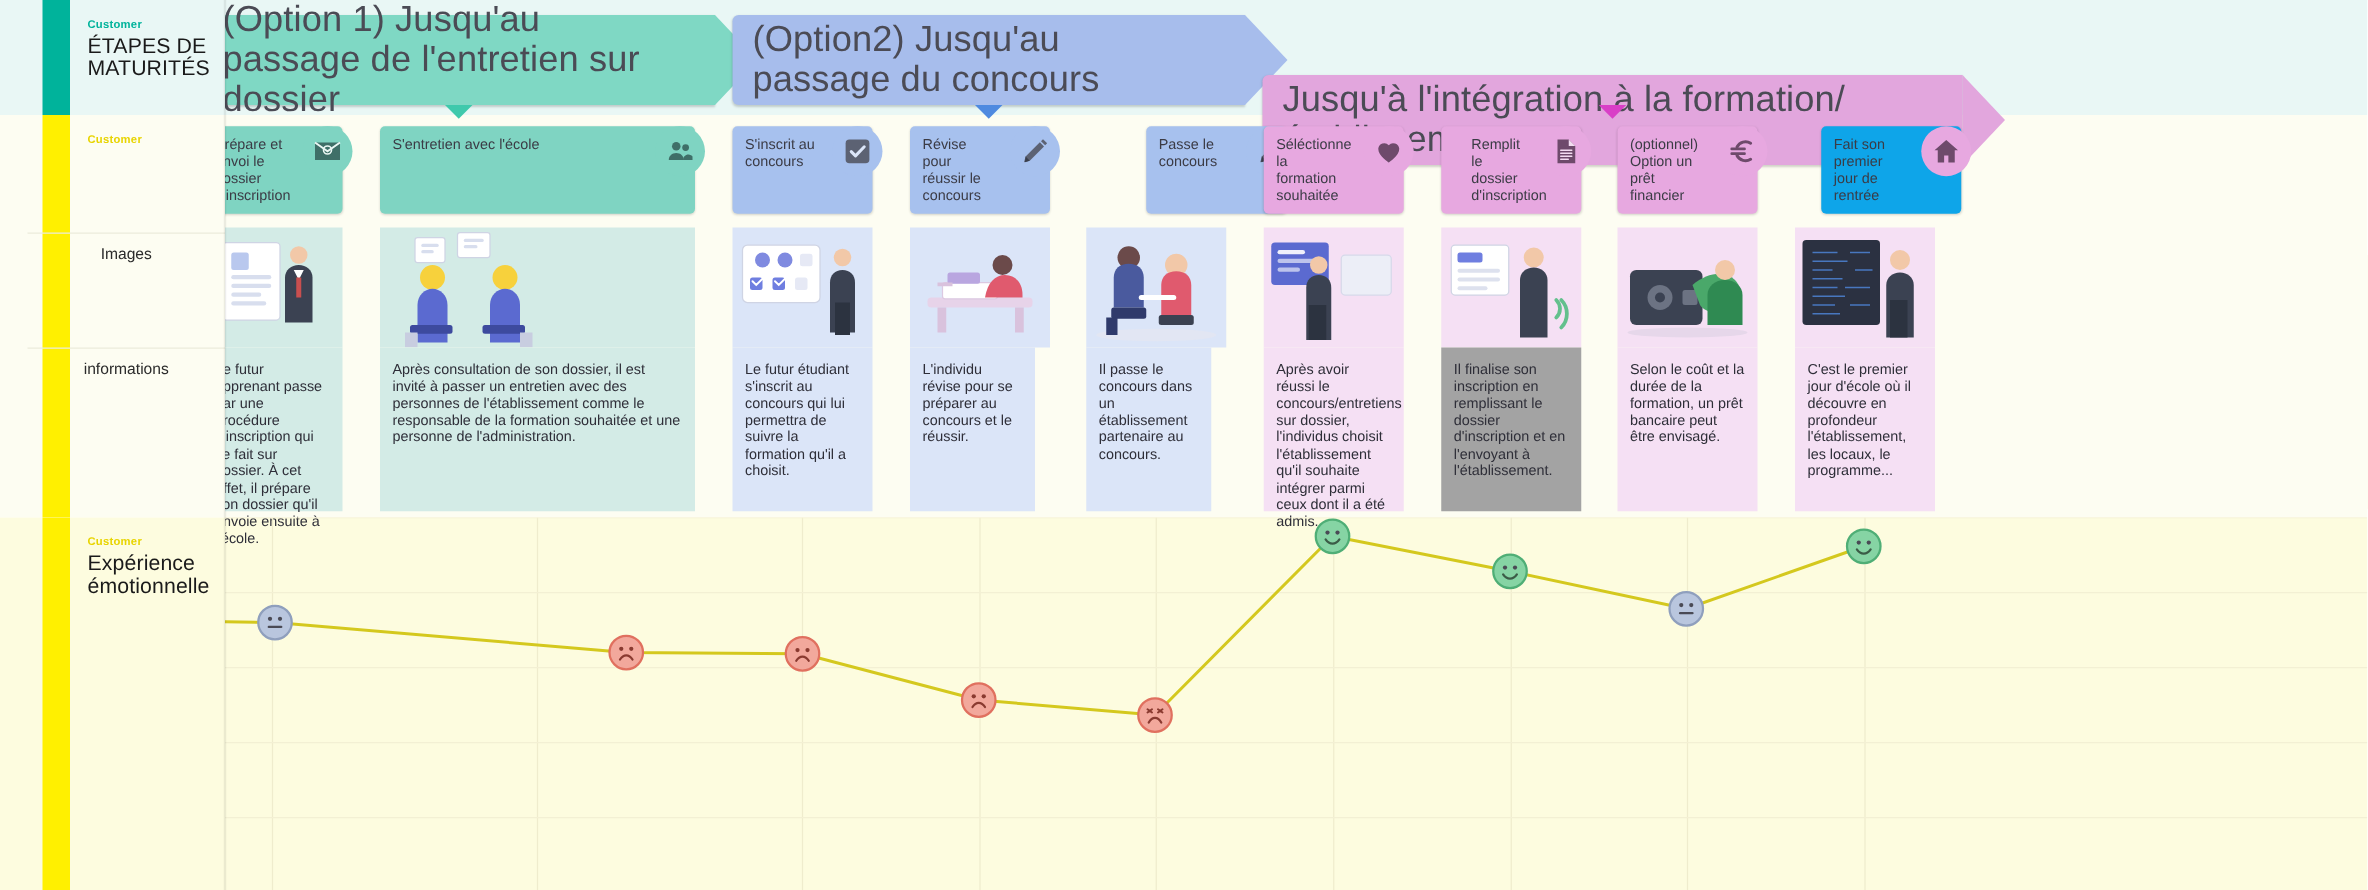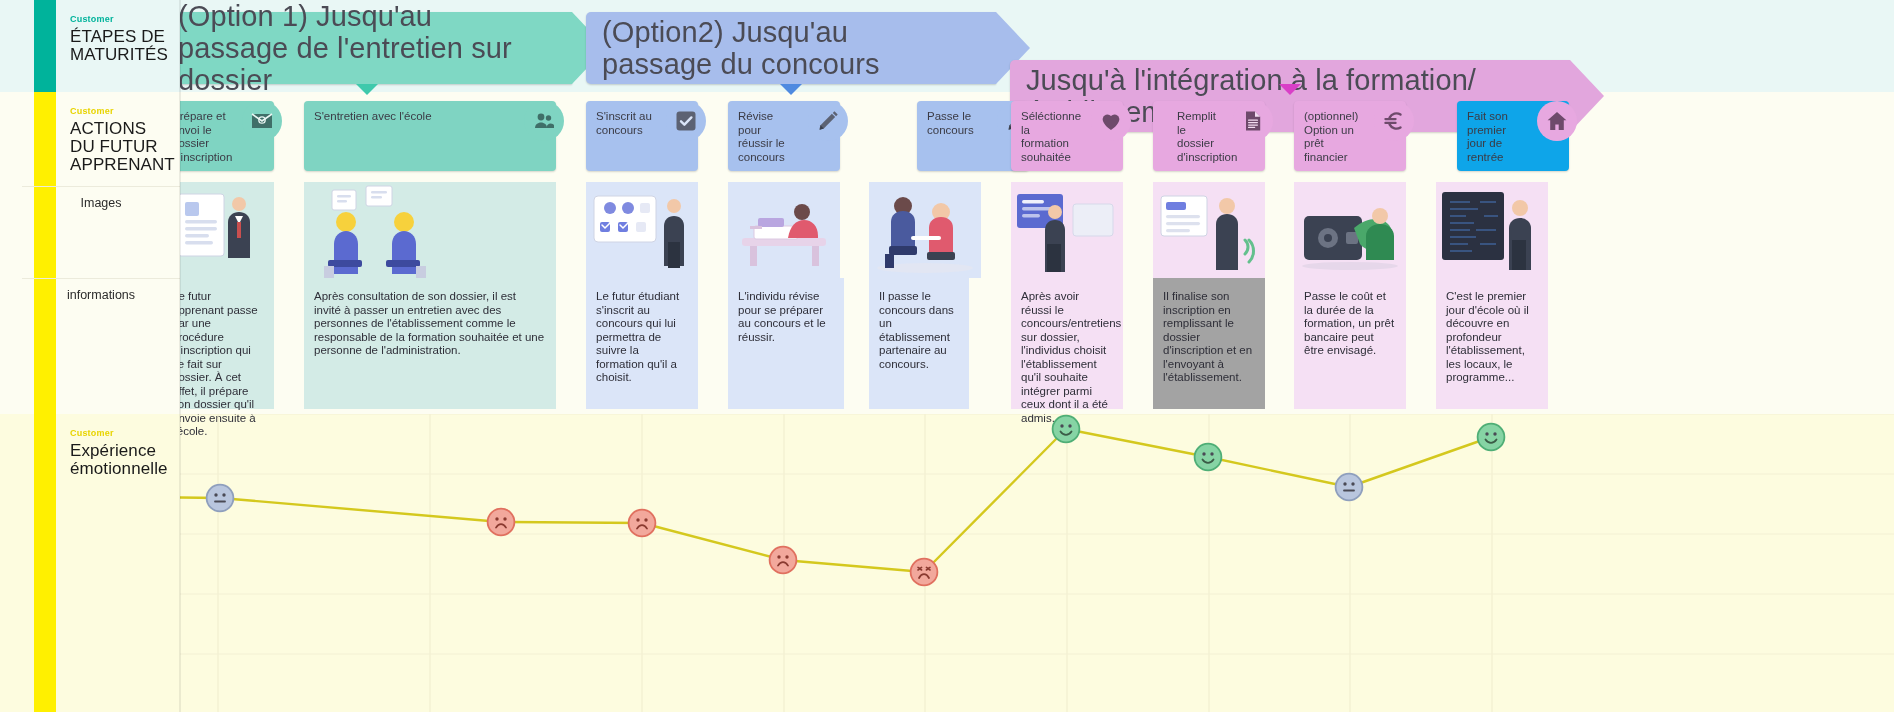--- a/index.html
+++ b/index.html
@@ -336,34 +336,34 @@
   <div id="infos-layer">
       <div class="info" style="left: 162px; width: 112px; background: rgb(211, 235, 230);">
         <div class="info-text">Le futur apprenant passe par une procédure d'inscription qui se fait sur dossier. À cet effet, il prépare son dossier qu'il envoie ensuite à l'école.</div>
       </div>
       <div class="info" style="left: 304px; width: 252px; background: rgb(211, 235, 230);">
         <div class="info-text">Après consultation de son dossier, il est invité à passer un entretien avec des personnes de l'établissement comme le responsable de la formation souhaitée et une personne de l'administration.</div>
       </div>
       <div class="info" style="left: 586px; width: 112px; background: rgb(219, 229, 248);">
         <div class="info-text">Le futur étudiant s'inscrit au concours qui lui permettra de suivre la formation qu'il a choisit.</div>
       </div>
-      <div class="info" style="left: 728px; width: 116px; background: rgb(219, 229, 248);">
+      <div class="info" style="left: 728px; width: 100px; background: rgb(219, 229, 248);">
         <div class="info-text">L'individu révise pour se préparer au concours et le réussir.</div>
       </div>
       <div class="info" style="left: 869px; width: 100px; background: rgb(219, 229, 248);">
         <div class="info-text">Il passe le concours dans un établissement partenaire au concours.</div>
       </div>
       <div class="info" style="left: 1011px; width: 112px; background: rgb(245, 224, 244);">
         <div class="info-text">Après avoir réussi le concours/entretiens sur dossier, l'individus choisit l'établissement qu'il souhaite intégrer parmi ceux dont il a été admis.</div>
       </div>
       <div class="info" style="left: 1153px; width: 112px; background: #a3a3a3;">
         <div class="info-text">Il finalise son inscription en remplissant le dossier d'inscription et en l'envoyant à l'établissement.</div>
       </div>
       <div class="info" style="left: 1294px; width: 112px; background: rgb(245, 224, 244);">
-        <div class="info-text">Passe le coût et la durée de la formation, un prêt bancaire peut être envisagé.</div>
+        <div class="info-text">Selon le coût et la durée de la formation, un prêt bancaire peut être envisagé.</div>
       </div>
       <div class="info" style="left: 1436px; width: 112px; background: rgb(245, 224, 244);">
         <div class="info-text">C'est le premier jour d'école où il découvre en profondeur l'établissement, les locaux, le programme...</div>
       </div>
     </div>
 
   <div id="emochart">
     <svg id="emo-svg" width="1714" height="298" viewBox="0 0 1714 298">
         <line x1="38" y1="0" x2="38" y2="298" stroke="#efeccd" stroke-width="1"></line>
         <line x1="250" y1="0" x2="250" y2="298" stroke="#efeccd" stroke-width="1"></line>
@@ -461,21 +461,20 @@
         <div class="lane-accent" style="background:#00b39b"></div>
         <div class="lane-body">
           <div class="lane-kicker" style="color:#00b39b">Customer</div>
           <div class="lane-title">ÉTAPES DE MATURITÉS</div>
         </div>
       </div>
       <div class="lane-label" style="top: 92px; height: 322px; background: rgb(253, 253, 242);">
         <div class="lane-accent" style="background:#fff000"></div>
         <div class="lane-body">
           <div class="lane-kicker" style="color:#e8d400">Customer</div>
-          <div class="lane-title">ACTIONS DU FUTUR APPRENANT</div>
         </div>
       </div>
       <div class="lane-label" style="top: 414px; height: 298px; background: rgb(253, 252, 223);">
         <div class="lane-accent" style="background:#fff000"></div>
         <div class="lane-body">
           <div class="lane-kicker" style="color:#e8d400">Customer</div>
           <div class="lane-title">Expérience émotionnelle</div>
         </div>
       </div>
       <div class="sub-label" style="top: 196px;">Images</div>

